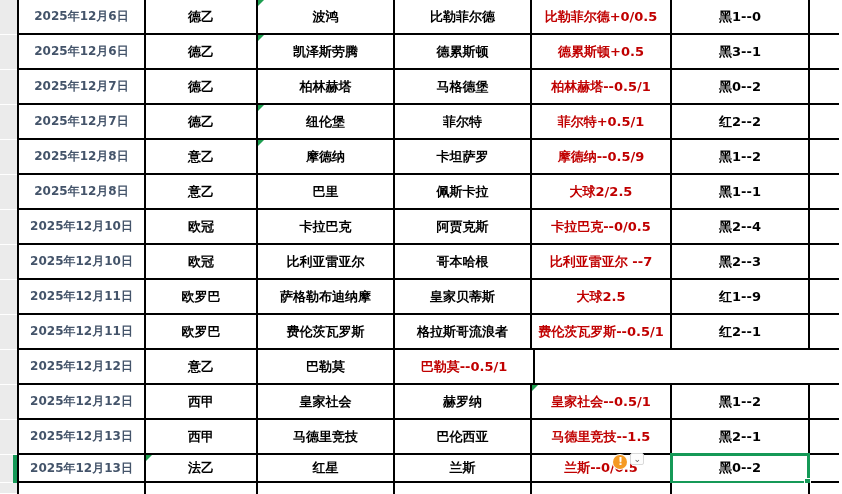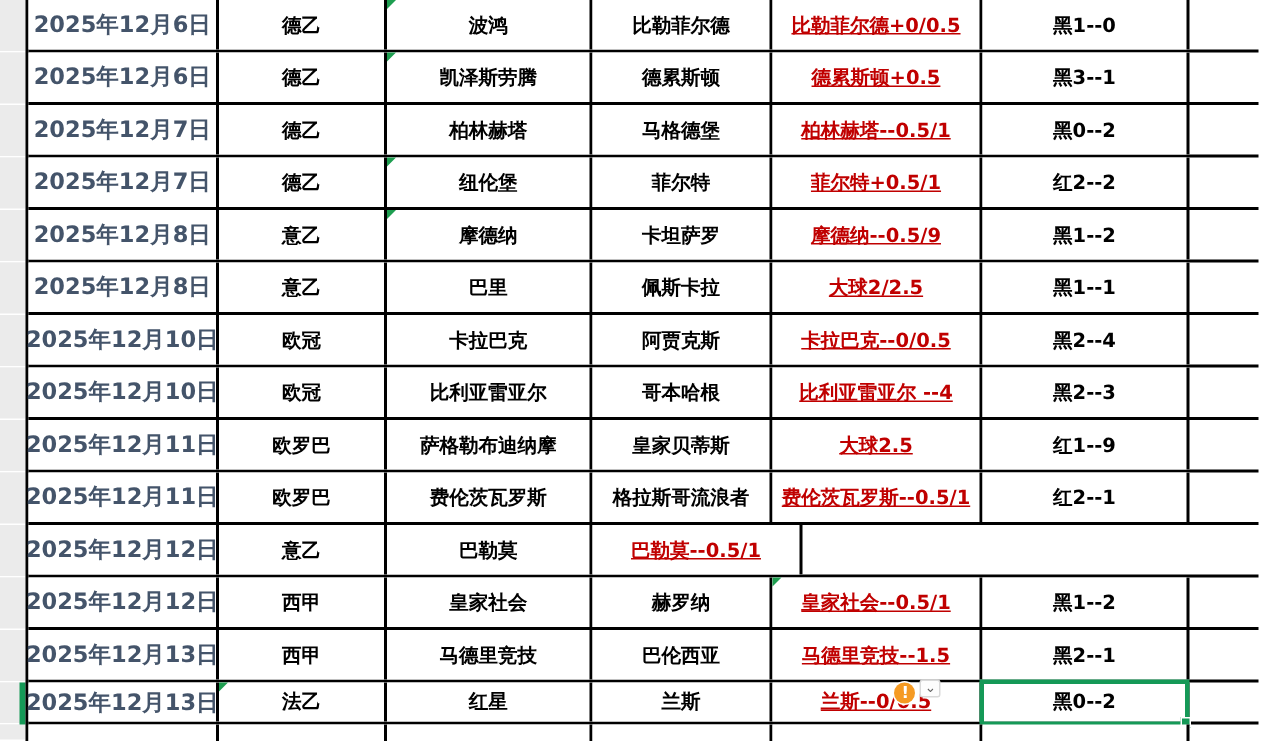--- a/index.html
+++ b/index.html
@@ -15,25 +15,25 @@
   
   .tbl{position:absolute;left:17px;top:0;width:822px;border-left:2px solid #000;box-sizing:border-box;}
   .row{display:flex;box-sizing:border-box;border-bottom:2px solid #000;}
   .row.partial{border-bottom:none;}
   .cell{
     position:relative;box-sizing:border-box;border-right:2px solid #000;
     display:flex;align-items:center;justify-content:center;
     font-weight:bold;font-size:13px;color:#000;white-space:nowrap;overflow:visible;
     background:#fff;
   }
-  .c-date{width:127px;font-size:15px;color:#44546A;}
+  .c-date{width:127px;font-size:12px;color:#44546A;}
   .c-league{width:112px;}
   .c-home{width:137px;}
-  .c-away{width:120px;align-items:center;}
-  .c-bet{width:140px;color:#c00000;text-decoration:underline;}
+  .c-away{width:137px;align-items:center;}
+  .c-bet{width:140px;color:#c00000;}
   .c-result{width:138px;text-align:right;}
   
   .tri{
     position:absolute;left:0;top:0;width:0;height:0;
     border-top:6px solid #1e9e50;border-right:6px solid transparent;
   }
   
   .warn-wrap{position:absolute;right:26px;top:0px;display:flex;align-items:flex-start;}
   .warn-icon{
     width:14px;height:14px;border-radius:50%;background:#F59A23;
@@ -228,21 +228,21 @@
         <div class="cell c-league">
           <span>欧冠</span>
         </div>
         <div class="cell c-home">
           <span>比利亚雷亚尔</span>
         </div>
         <div class="cell c-away">
           <span>哥本哈根</span>
         </div>
         <div class="cell c-bet">
-          <span>比利亚雷亚尔 --4</span>
+          <span>比利亚雷亚尔 --7</span>
         </div>
         <div class="cell c-result">
           <span>黑2--3</span>
         </div>
       </div>
       <div class="row" style="height: 35px;">
         <div class="cell c-date">
           <span>2025年12月11日</span>
         </div>
         <div class="cell c-league">

